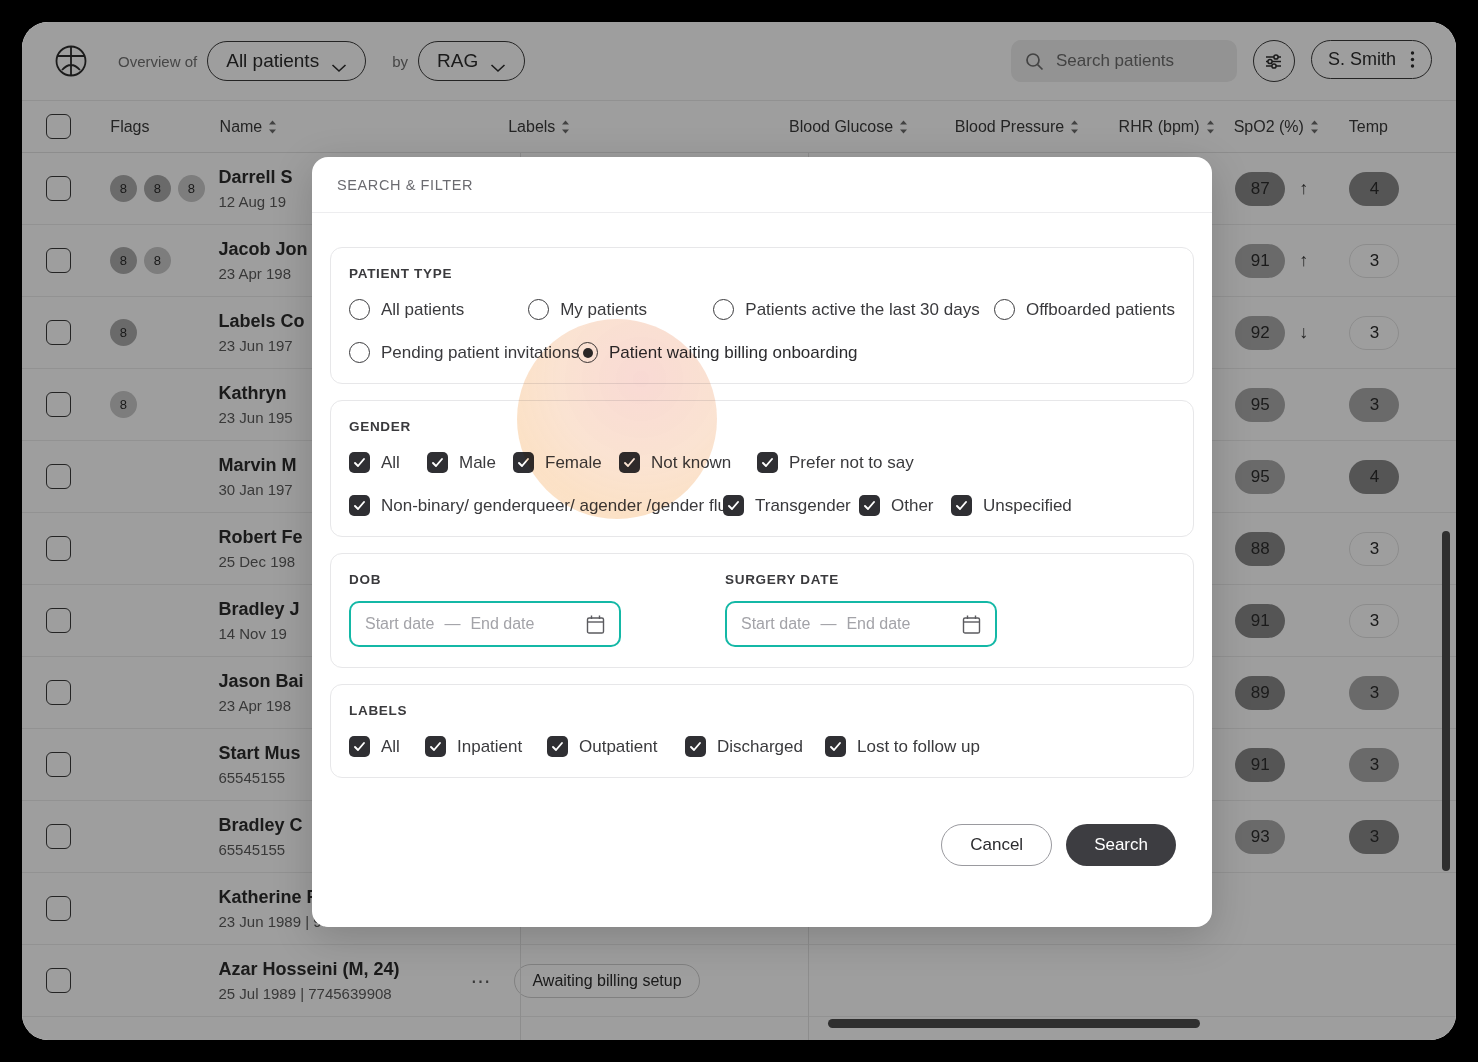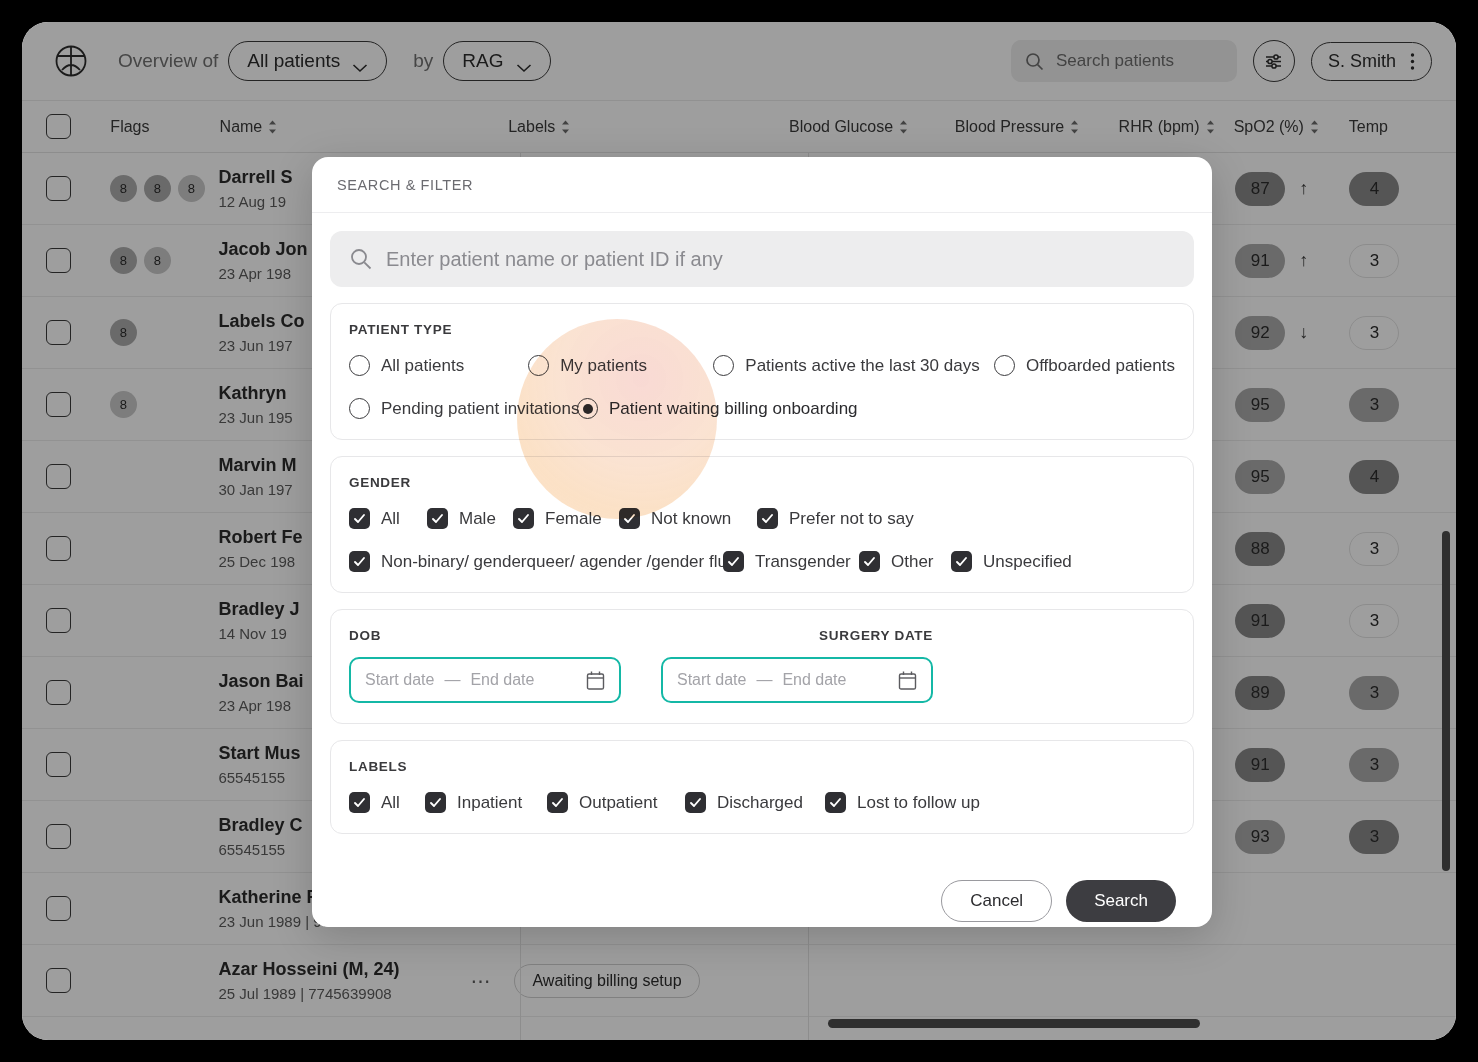--- a/index.html
+++ b/index.html
@@ -27,32 +27,32 @@
   #topbar {
     position: absolute; left: 0; top: 0;
     width: 100%; height: 79px;
     background: #fff;
     border-bottom: 1px solid #e9e9ea;
     display: flex; align-items: center;
     padding: 0 24px;
   }
   .logo-icon { width: 34px; height: 34px; margin-left: 8px; flex: none; }
   .topbar-text {
-    font-size: 19px; color: #8b5cf6; margin-left: 30px; white-space: nowrap;
+    font-size: 15px; color: #8b5cf6; margin-left: 30px; white-space: nowrap;
   }
   .pill-select {
     display: inline-flex; align-items: center; gap: 12px;
     border: 1.5px solid #3a3a3d; border-radius: 22px;
     padding: 8px 18px; margin: 0 10px;
     font-size: 19px; color: #2b2b2e; background: transparent;
     cursor: pointer; white-space: nowrap;
   }
   .chev { width: 16px; height: 10px; flex: none; }
   .topbar-right {
-    margin-left: auto; display: flex; align-items: center; gap: 16px;
+    margin-left: auto; display: flex; align-items: flex-start; gap: 16px;
   }
   #header-search {
     width: 226px; height: 42px; background: #ededee; border-radius: 10px;
     display: flex; align-items: center; gap: 12px; padding: 0 14px;
     font-size: 17px; color: #6c6c70; cursor: text;
   }
   .round-btn {
     width: 42px; height: 42px; border-radius: 50%;
     border: 1.5px solid #3a3a3d; display: flex; align-items: center;
     justify-content: center; cursor: pointer; background: transparent;
@@ -181,21 +181,21 @@
   .opt-label { font-size: 17px; color: #3a3a3d; }
 
   .chk {
     width: 21px; height: 21px; border-radius: 5px; background: #2f2f33;
     flex: none; display: flex; align-items: center; justify-content: center;
   }
   .chk svg { width: 13px; height: 13px; }
 
   .dates-row { display: flex; }
   .date-group { }
-  .date-group + .date-group { margin-left: 40px; text-align: right; }
+  .date-group + .date-group { margin-left: 104px; }
   .date-input {
     margin-top: 14px;
     width: 272px; height: 46px;
     border: 2px solid #14b8a6; border-radius: 10px;
     display: flex; align-items: center; padding: 0 14px;
     font-size: 16px; color: #a3a3a8; cursor: text;
   }
   .cal-ic { margin-left: auto; width: 19px; height: 21px; }
   .dash { margin: 0 10px; color: #a3a3a8; }
 
@@ -759,29 +759,20 @@
     </div>
   </div>
 
   <div id="modal">
     <div id="modal-head">
       <span id="modal-title">SEARCH &amp; FILTER</span>
     </div>
 
     <div id="modal-body">
 
-      <div id="patient-search">
-        <span style="display:flex">
-          <svg width="22" height="22" viewBox="0 0 22 22">
-              <circle cx="9" cy="9" r="7" fill="none" stroke="#8a8a8f" stroke-width="1.8"></circle>
-              <path d="M14.3 14.3 L20.5 20.5" stroke="#8a8a8f" stroke-width="1.8"></path>
-            </svg>
-        </span>
-        <span>Enter patient name or patient ID if any</span>
-      </div>
 
       <div class="card">
         <div class="card-title">PATIENT TYPE</div>
 
         <div class="opt-row">
           <div class="opt" style="width:180px">
             <span class="radio"></span>
             <span class="opt-label">All patients</span>
           </div>
           <div class="opt" style="width:186px">

